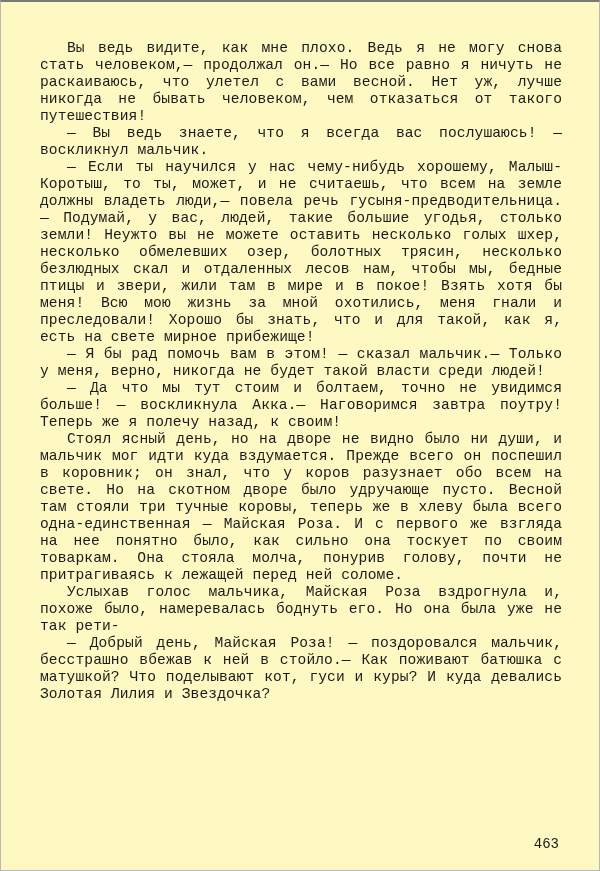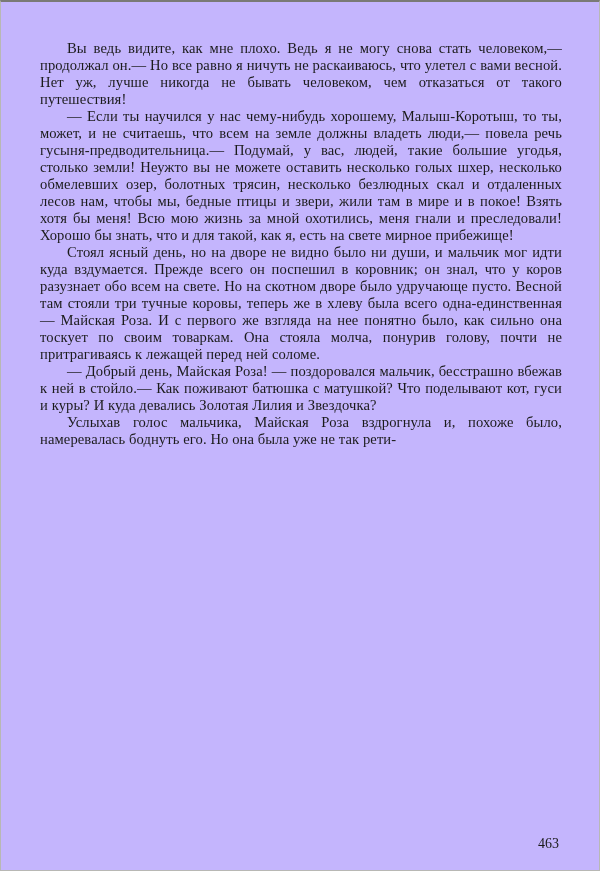--- a/index.html
+++ b/index.html
@@ -4,27 +4,27 @@
 <style>
   html, body {
     margin: 0;
     padding: 0;
     background: #d9d9d6;
   }
   .page {
     width: 600px;
     height: 871px;
     margin: 0 auto;
-    background: #c4b5fd;
+    background: #fef9c3;
     box-sizing: border-box;
     position: relative;
     border: 1px solid #b8b8b4;
     border-top: 2px solid #7a7a76;
     overflow: hidden;
-    font-family: Liberation Serif, serif;
+    font-family: Liberation Mono, monospace;
     color: #1b1b1b;
   }
   .text-block {
     position: absolute;
     top: 38px;
     left: 39px;
     right: 37px;
     font-size: 14.6px;
     line-height: 17px;
     text-align: justify;
@@ -42,19 +42,22 @@
     font-size: 14px;
     color: #1b1b1b;
   }
 </style>
 </head>
 <body>
 
 <div class="page">
   <div class="text-block">
     <p>Вы ведь видите, как мне плохо. Ведь я не могу снова стать человеком,— продолжал он.— Но все равно я ничуть не раскаиваюсь, что улетел с вами весной. Нет уж, лучше никогда не бывать человеком, чем отказаться от такого путешествия!</p>
+    <p>— Вы ведь знаете, что я всегда вас послушаюсь! — воскликнул мальчик.</p>
     <p>— Если ты научился у нас чему-нибудь хорошему, Малыш-Коротыш, то ты, может, и не считаешь, что всем на земле должны владеть люди,— повела речь гусыня-предводительница.— Подумай, у вас, людей, такие большие угодья, столько земли! Неужто вы не можете оставить несколько голых шхер, несколько обмелевших озер, болотных трясин, несколько безлюдных скал и отдаленных лесов нам, чтобы мы, бедные птицы и звери, жили там в мире и в покое! Взять хотя бы меня! Всю мою жизнь за мной охотились, меня гнали и преследовали! Хорошо бы знать, что и для такой, как я, есть на свете мирное прибежище!</p>
+    <p>— Я бы рад помочь вам в этом! — сказал мальчик.— Только у меня, верно, никогда не будет такой власти среди людей!</p>
+    <p>— Да что мы тут стоим и болтаем, точно не увидимся больше! — воскликнула Акка.— Наговоримся завтра поутру! Теперь же я полечу назад, к своим!</p>
     <p>Стоял ясный день, но на дворе не видно было ни души, и мальчик мог идти куда вздумается. Прежде всего он поспешил в коровник; он знал, что у коров разузнает обо всем на свете. Но на скотном дворе было удручающе пусто. Весной там стояли три тучные коровы, теперь же в хлеву была всего одна-единственная — Майская Роза. И с первого же взгляда на нее понятно было, как сильно она тоскует по своим товаркам. Она стояла молча, понурив голову, почти не притрагиваясь к лежащей перед ней соломе.</p>
+    <p>Услыхав голос мальчика, Майская Роза вздрогнула и, похоже было, намеревалась боднуть его. Но она была уже не так рети-</p>
     <p>— Добрый день, Майская Роза! — поздоровался мальчик, бесстрашно вбежав к ней в стойло.— Как поживают батюшка с матушкой? Что поделывают кот, гуси и куры? И куда девались Золотая Лилия и Звездочка?</p>
-    <p>Услыхав голос мальчика, Майская Роза вздрогнула и, похоже было, намеревалась боднуть его. Но она была уже не так рети-</p>
   </div>
   <div class="page-number">463</div>
 </div>
 
 </body></html>

